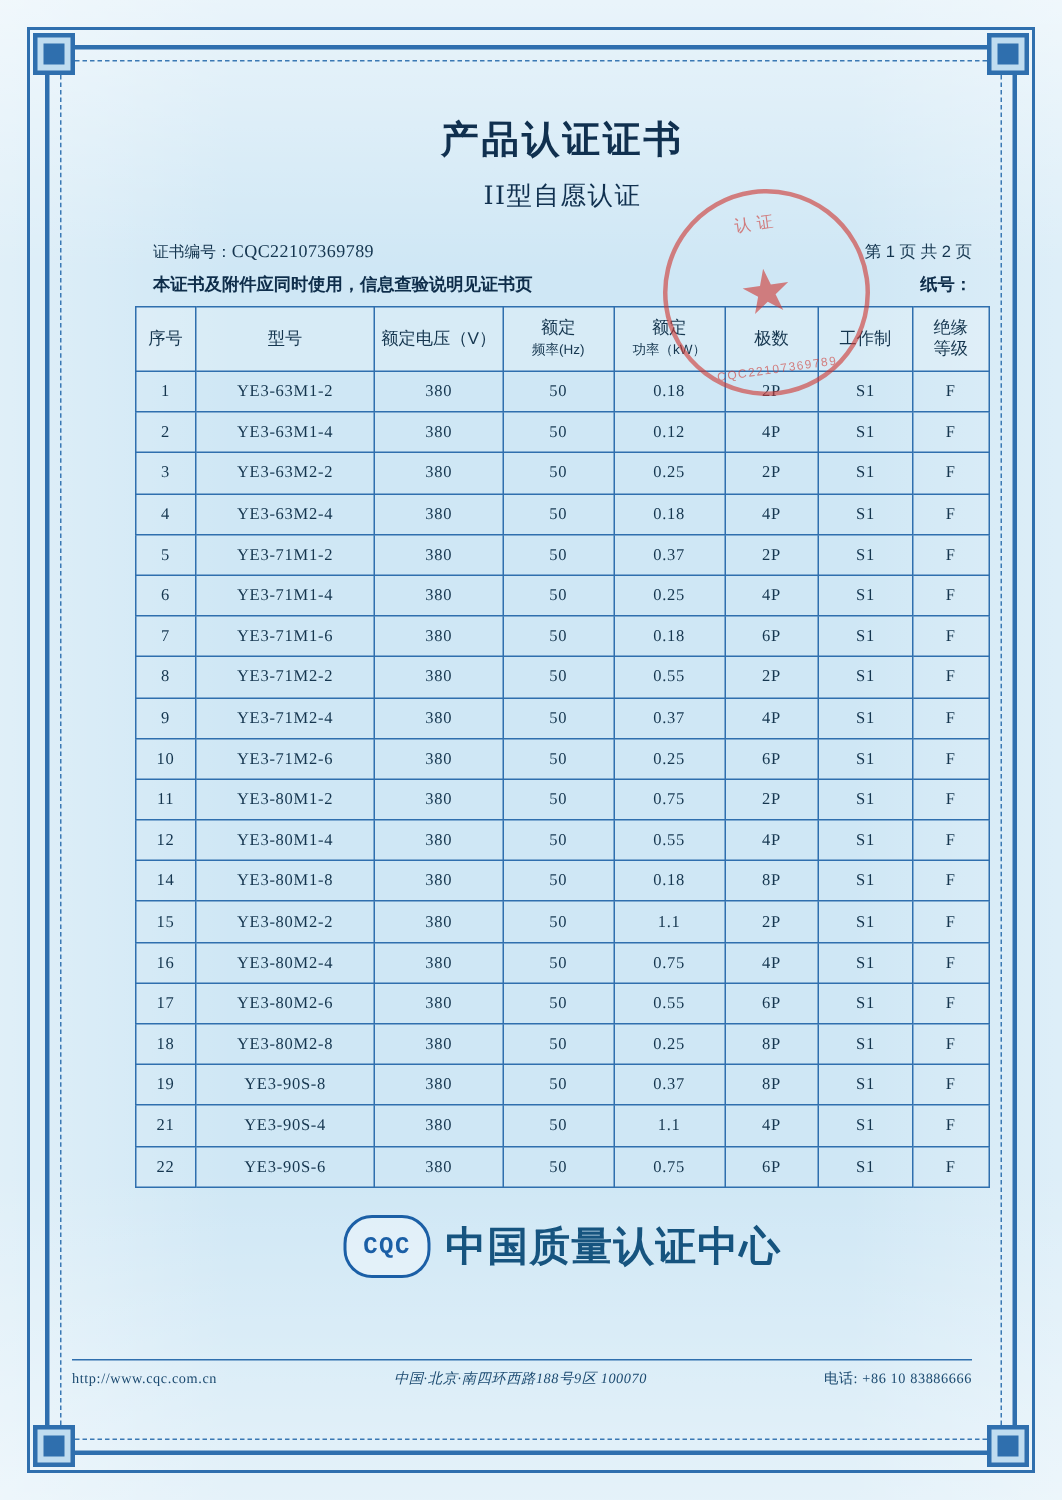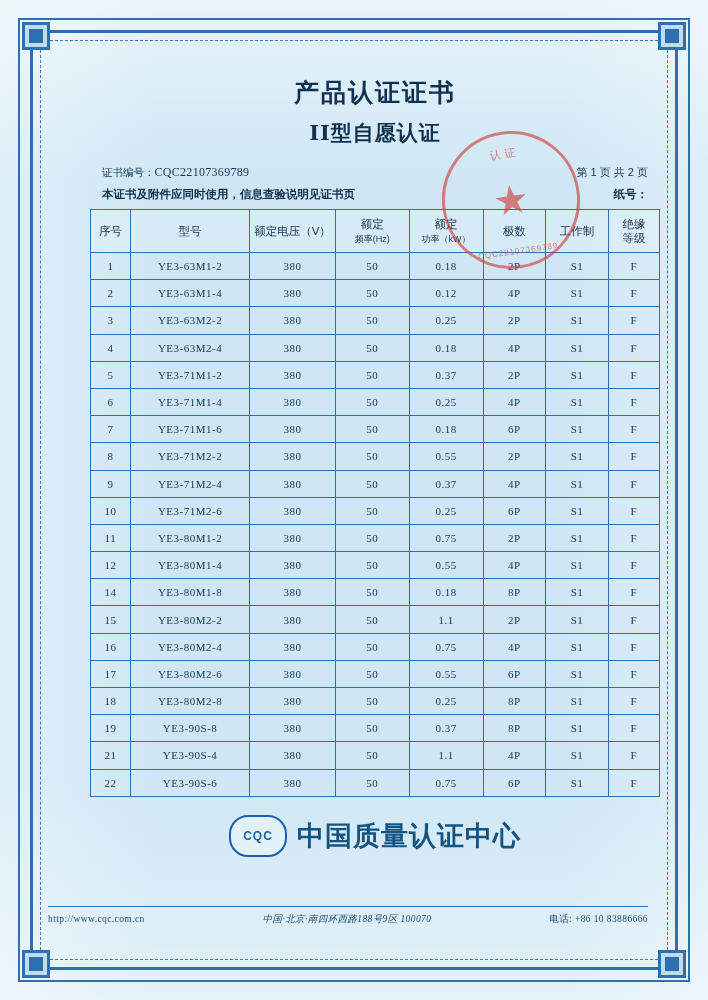--- a/index.html
+++ b/index.html
@@ -66,22 +66,22 @@
     font-family: "DejaVu Serif", serif;
     font-weight: bold;
     font-size: 25px;
     letter-spacing: 2px;
     color: #10304f;
     margin-top: 26px;
   }
   .subtitle {
     text-align: center;
     font-family: "DejaVu Serif", serif;
-    font-weight: bold;
-    font-size: 21px;
+    font-weight: normal;
+    font-size: 17px;
     letter-spacing: 1px;
     color: #10304f;
     margin-top: 10px;
   }
 
   .meta {
     position: relative;
     margin-top: 18px;
     padding: 0 12px;
     font-size: 11px;
@@ -184,23 +184,23 @@
     justify-content: center;
     gap: 10px;
   }
   .cqc-mark {
     width: 54px; height: 38px;
     border: 2.5px solid #1b5fa6;
     border-radius: 19px/19px;
     display: flex;
     align-items: center;
     justify-content: center;
-    font-family: Liberation Sans, sans-serif;
+    font-family: Liberation Mono, monospace;
     font-weight: bold;
-    font-size: 12px;
+    font-size: 16px;
     color: #1b5fa6;
     letter-spacing: 1px;
     background: rgba(255,255,255,0.35);
   }
   .cqc-name {
     font-family: "DejaVu Serif", serif;
     font-weight: bold;
     font-size: 27px;
     color: #16547f;
     letter-spacing: 1px;

